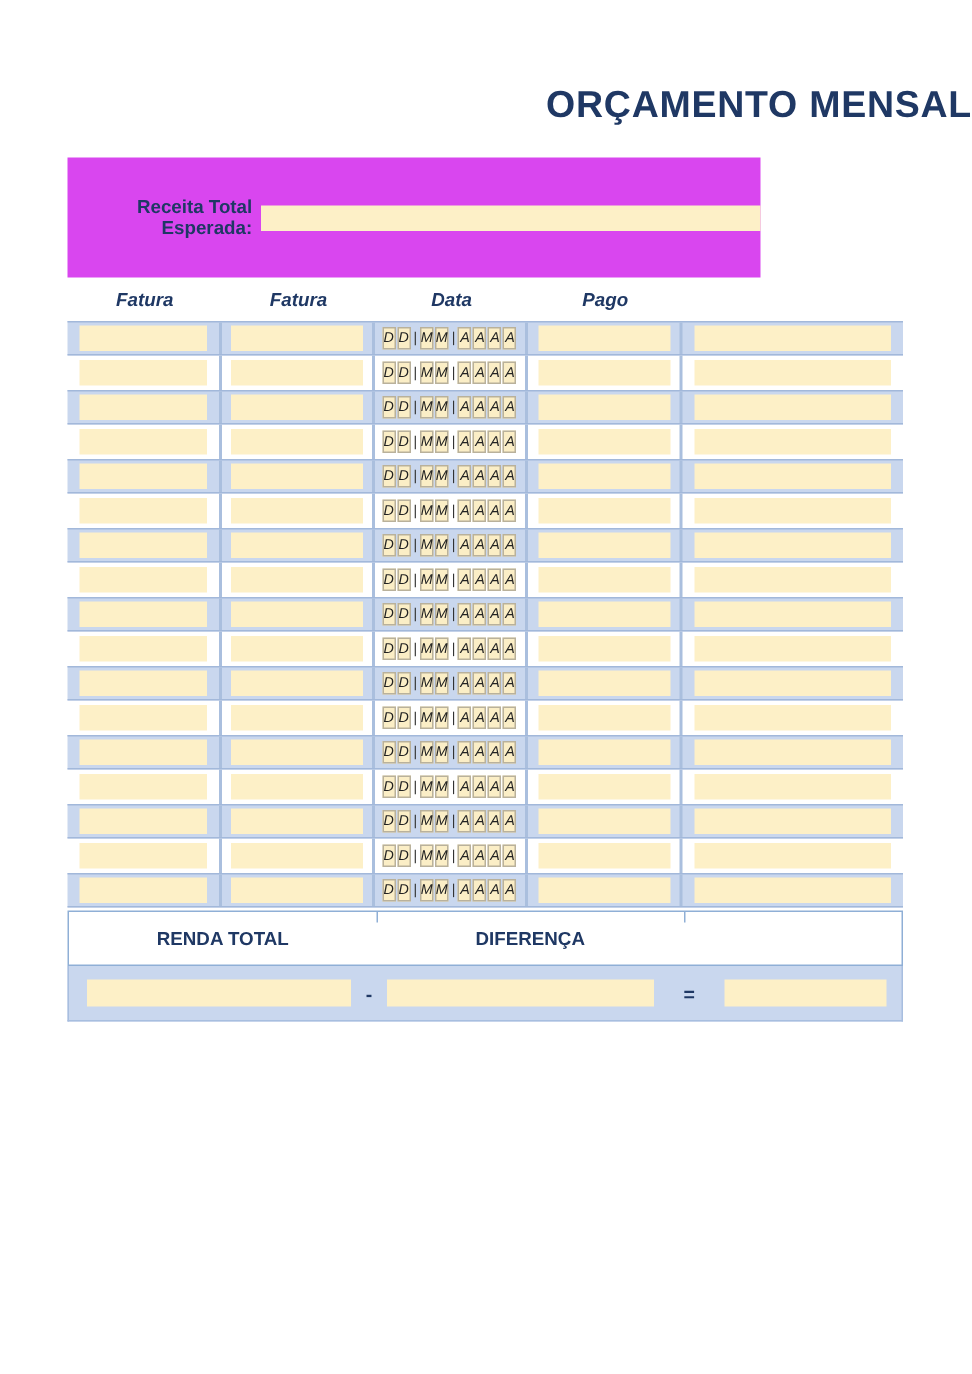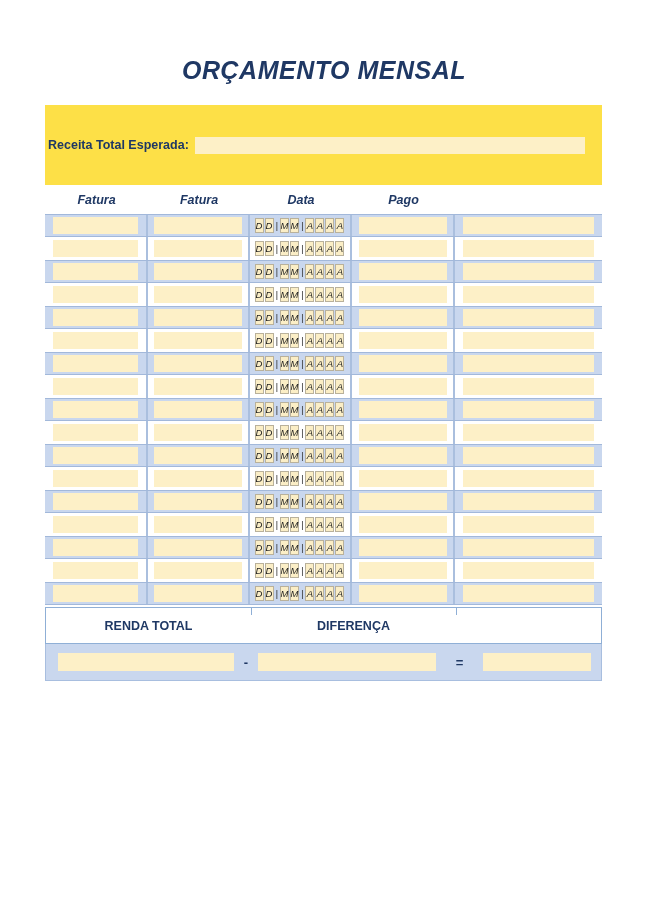--- a/index.html
+++ b/index.html
@@ -1,27 +1,27 @@
 <!DOCTYPE html>
 <html><head>
 <meta charset="utf-8">
 <style>
   * { margin: 0; padding: 0; box-sizing: border-box; }
   html, body { width: 648px; height: 916px; background: #ffffff;
     font-family: "Liberation Sans", sans-serif; }
   .page { position: relative; width: 648px; height: 916px; overflow: hidden; }
 
-  .title { margin-top: 56px; text-align: center; font-size: 25px; font-weight: bold;
-    color: #1f3864; letter-spacing: 0.5px; font-style: italic; }
+  .title { margin-top: 56px; text-align: right; font-size: 25px; font-weight: bold;
+    color: #1f3864; letter-spacing: 0.5px; }
 
   .content { position: absolute; left: 45px; top: 105px; width: 557px; }
 
   
-  .income-banner { width: 557px; height: 80px; background: #fde047;
-    display: flex; align-items: center; }
+  .income-banner { width: 462px; height: 80px; background: #d946ef;
+    display: flex; align-items: center; text-align: right; }
   .income-label { color: #1f3864; font-size: 12.5px; font-weight: bold; margin-left: 3px; }
   .income-field { width: 390px; height: 17px; background: #fdf0c7; margin-left: 6px; }
 
   
   .table-wrap { margin-top: 8px; font-style: italic; }
   .thead { display: grid; grid-template-columns: 103px 102px 102px 103px 147px;
     height: 19px; margin-bottom: 2px; }
   .thead .th { text-align: center; color: #1f3864; font-size: 12.5px; font-weight: bold; }
 
   .row { display: grid; grid-template-columns: 103px 102px 102px 103px 147px;

